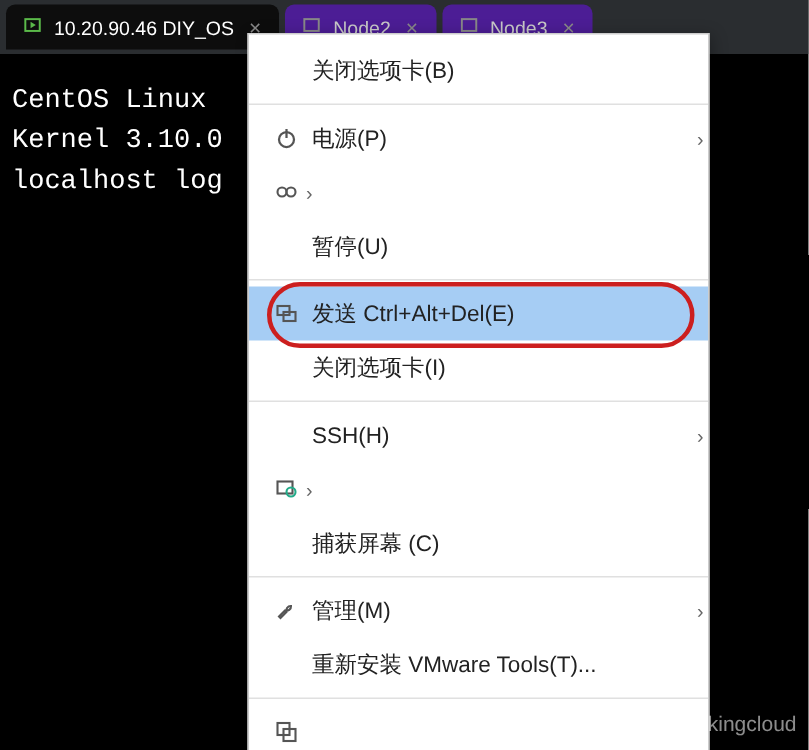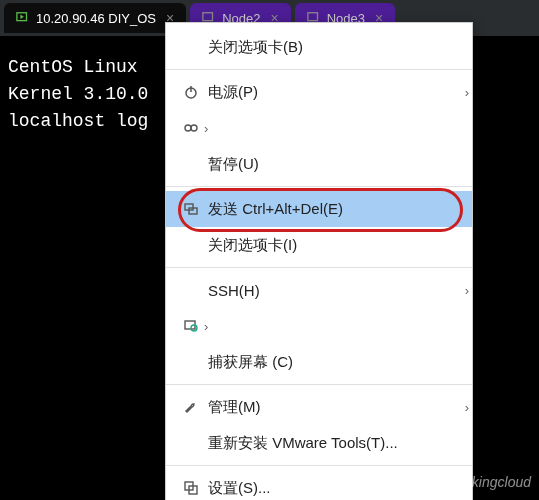--- a/index.html
+++ b/index.html
@@ -14,21 +14,21 @@
 .termline{white-space:pre}
 .menu{position:absolute;top:22px;left:165px;width:308px;background:#fff;border:1px solid #ccc;box-shadow:2px 2px 10px rgba(0,0,0,.3);padding:6px 0;font-size:15px;color:#222}
 .mi{display:flex;align-items:center;height:36px;padding:0 3px 0 12px;position:relative}
 .mi .mico{width:26px;display:flex;align-items:center;justify-content:center;color:#555}
 .mi .mico svg{width:16px;height:16px}
 .mi .mlabel{flex:1;padding-left:4px}
 .mi .arrow{color:#666;font-size:13px}
 .mi.hl{background:#a6cdf4}
 .sep{height:1px;background:#e0e0e0;margin:4px 0}
 .ring{position:absolute;top:188px;left:178px;width:285px;height:44px;border:3px solid #cc1f1f;border-radius:22px;pointer-events:none;z-index:50}
-.wm{position:absolute;right:8px;bottom:8px;color:rgba(255,255,255,.55);font-size:14px;font-style:italic}
+.wm{position:absolute;right:8px;bottom:8px;color:rgba(255,255,255,.55);font-size:14px;}
 </style>
 </head>
 <body>
 
 <div class="tabbar">
   <div class="tab active">
     <span class="tab-ico">
       <svg viewBox="0 0 16 16">
           <rect x="1" y="2" width="11" height="9" fill="none" stroke="#5bba4a" stroke-width="1.5"></rect>
           <path d="M5 4 L9 6.5 L5 9 Z" fill="#5bba4a"></path>
@@ -141,18 +141,17 @@
       <span class="mlabel">重新安装 VMware Tools(T)...</span>
     </div>
   <div class="sep"></div>
   <div class="mi">
     <span class="mico">
         <svg viewBox="0 0 16 16" fill="none" stroke="currentColor" stroke-width="1.4">
           <rect x="2" y="2" width="8" height="8"></rect>
           <rect x="6" y="6" width="8" height="8"></rect>
         </svg>
       </span>
-    <span class="mlabel">设置(S)...</span>
   </div>
 </div>
 
 <div class="ring"></div>
 <div class="wm">头条@walkingcloud</div>
 
 </body></html>

